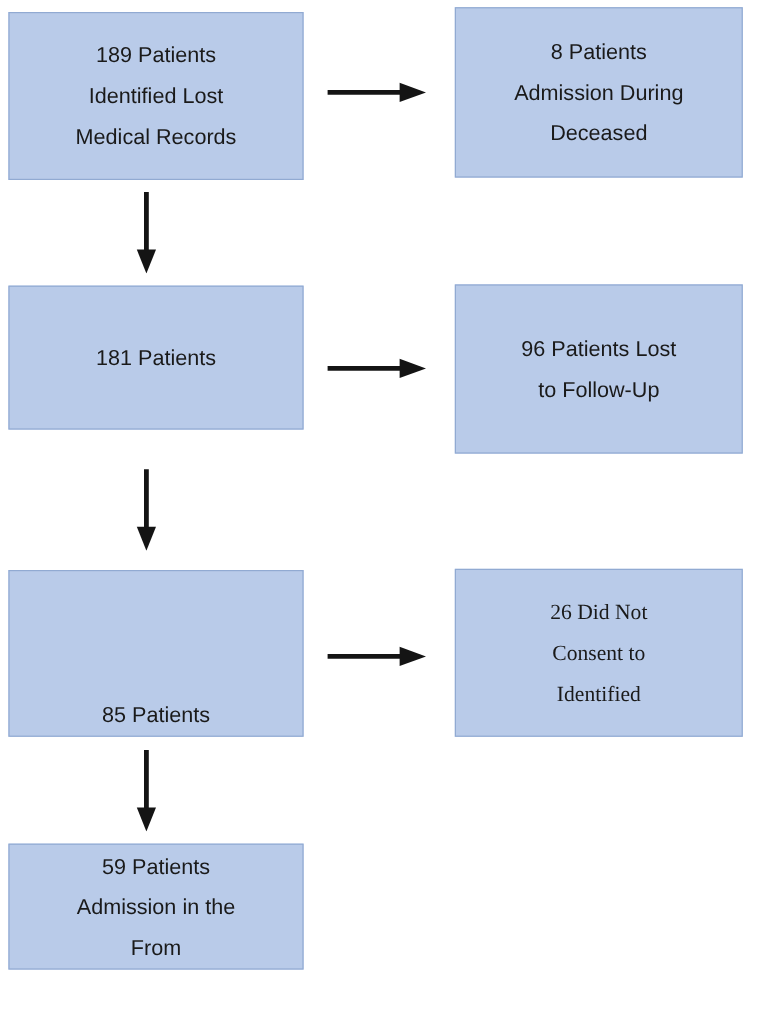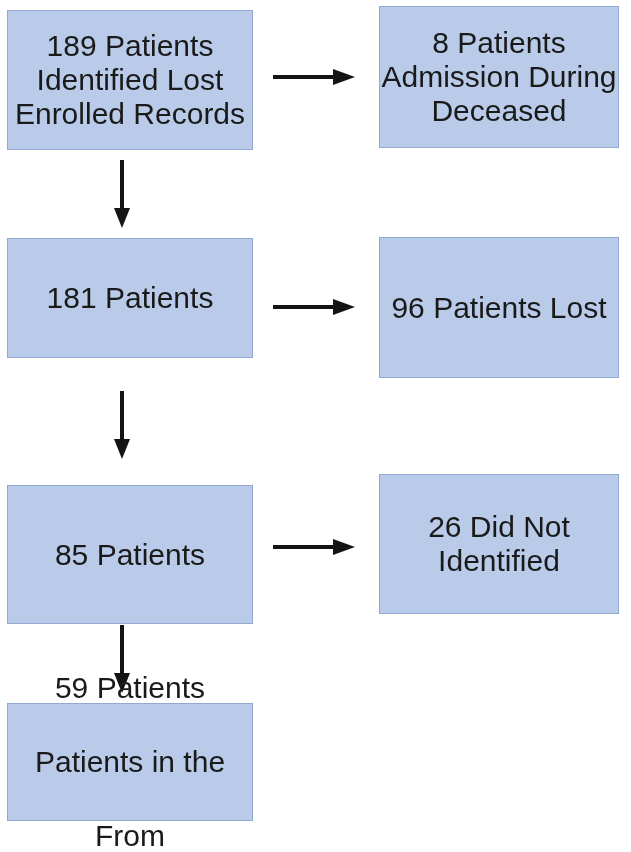--- a/index.html
+++ b/index.html
@@ -22,39 +22,39 @@
   .box {
     position: absolute;
     background: var(--box-fill);
     border: 1px solid var(--box-border);
     display: flex;
     flex-direction: column;
     align-items: center;
     justify-content: center;
     text-align: center;
     color: var(--text);
-    font-size: 30px;
+    font-size: 18px;
     line-height: 34px;
   }
   .box .line { display: block; white-space: nowrap; }
   .col-left  { left: 7px;   width: 246px; }
   .col-right { left: 379px; width: 240px; }
   .arrow { position: absolute; display: block; }
   .arrow line    { stroke: var(--arrow); stroke-width: 4; }
   .arrow polygon { fill: var(--arrow); }
 </style>
 </head>
 <body>
 
 <div class="canvas">
 
   <div class="box col-left" style="top:10px; height:140px;">
     <span class="line">189 Patients</span>
     <span class="line">Identified Lost</span>
-    <span class="line">Enrolled Records</span>
+    <span class="line">Medical Records</span>
   </div>
 
   <svg class="arrow" style="left:271px; top:66px;" width="84" height="22" aria-hidden="true">
     <line x1="2" y1="11" x2="64" y2="11"></line>
     <polygon points="62,3 62,19 84,11"></polygon>
   </svg>
 
   <div class="box col-right" style="top:6px; height:142px;">
     <span class="line">8 Patients</span>
     <span class="line">Admission During</span>
@@ -70,45 +70,47 @@
     <span class="line">181 Patients</span>
   </div>
 
   <svg class="arrow" style="left:271px; top:296px;" width="84" height="22" aria-hidden="true">
     <line x1="2" y1="11" x2="64" y2="11"></line>
     <polygon points="62,3 62,19 84,11"></polygon>
   </svg>
 
   <div class="box col-right" style="top:237px; height:141px;align-items:center;">
     <span class="line">96 Patients Lost</span>
+    <span class="line">to Follow-Up</span>
   </div>
 
   <svg class="arrow" style="left:111px; top:389px;" width="22" height="70" aria-hidden="true">
     <line x1="11" y1="2" x2="11" y2="52"></line>
     <polygon points="3,50 19,50 11,70"></polygon>
   </svg>
 
-  <div class="box col-left" style="top:485px; height:139px;">
+  <div class="box col-left" style="top:475px; height:139px;justify-content:flex-end;">
     <span class="line">85 Patients</span>
   </div>
 
   <svg class="arrow" style="left:271px; top:536px;" width="84" height="22" aria-hidden="true">
     <line x1="2" y1="11" x2="64" y2="11"></line>
     <polygon points="62,3 62,19 84,11"></polygon>
   </svg>
 
-  <div class="box col-right" style="top:474px; height:140px;">
+  <div class="box col-right" style="top:474px; height:140px;font-family:Liberation Serif, serif;">
     <span class="line">26 Did Not</span>
+    <span class="line">Consent to</span>
     <span class="line">Identified</span>
   </div>
 
   <svg class="arrow" style="left:111px; top:623px;" width="22" height="70" aria-hidden="true">
     <line x1="11" y1="2" x2="11" y2="52"></line>
     <polygon points="3,50 19,50 11,70"></polygon>
   </svg>
 
-  <div class="box col-left" style="top:703px; height:118px;gap:40px;">
+  <div class="box col-left" style="top:703px; height:105px;">
     <span class="line">59 Patients</span>
-    <span class="line">Patients in the</span>
+    <span class="line">Admission in the</span>
     <span class="line">From</span>
   </div>
 
 </div>
 
 </body></html>

